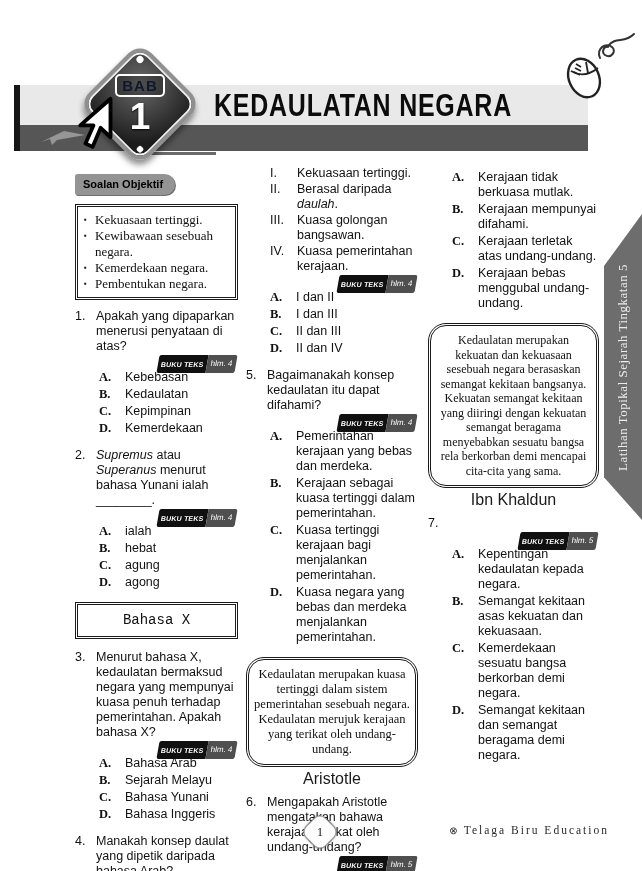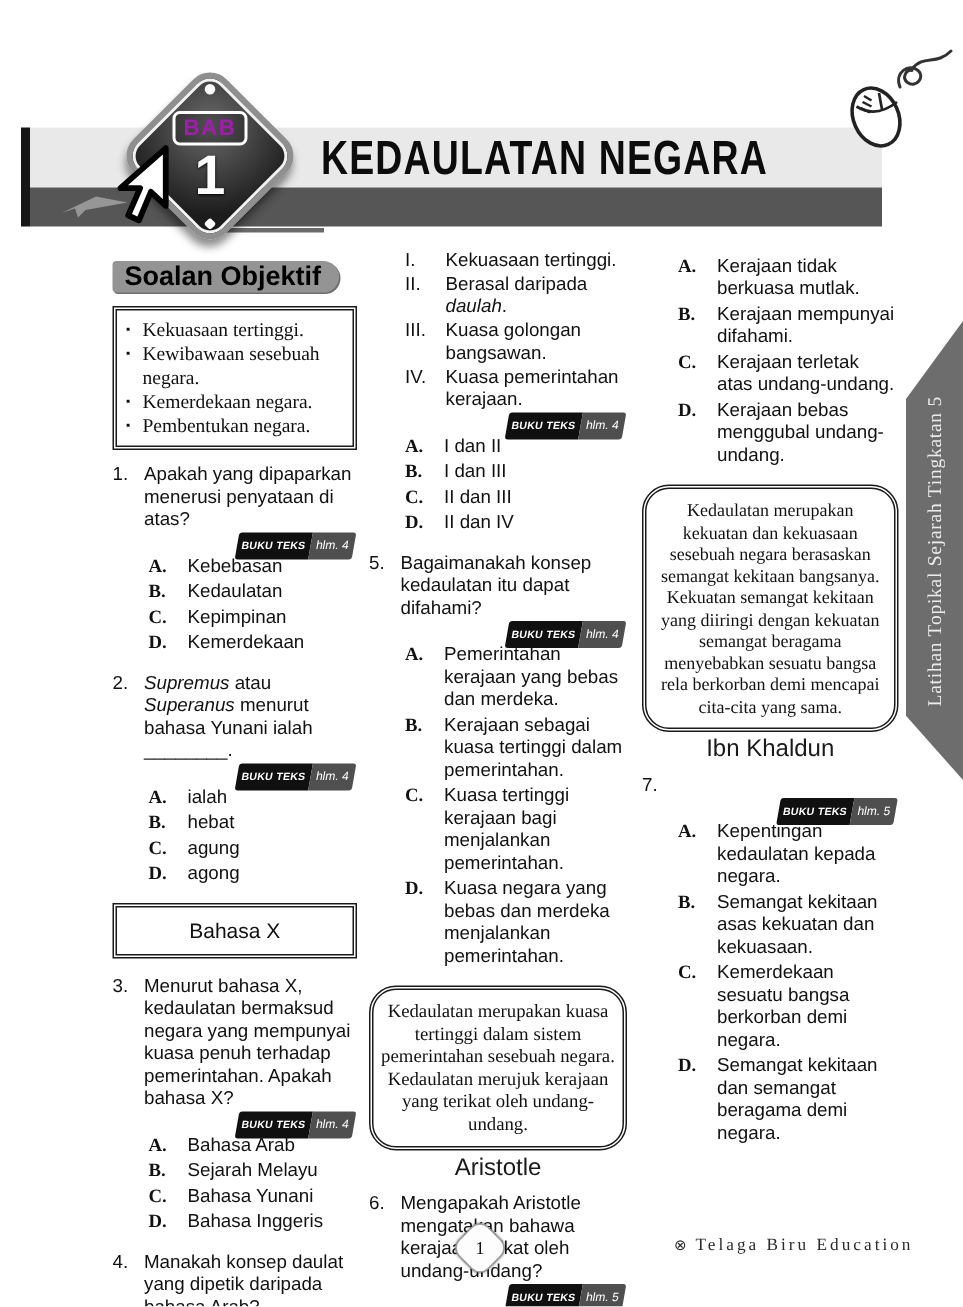--- a/index.html
+++ b/index.html
@@ -13,21 +13,21 @@
   .badge-underline{position:absolute;left:150px;top:152px;width:66px;height:3px;background:#6a6a6a;z-index:1;}
 
   .chapter-badge{position:absolute;left:88px;top:52px;width:104px;height:104px;z-index:5;}
   .diamond{position:absolute;inset:8px;transform:rotate(45deg);
            background:radial-gradient(circle at 32% 32%, #6a6a6a, #1c1c1c 78%);
            border-radius:16px;border:4px solid #8f8f8f;
            box-shadow:inset 0 0 0 2px #f2f2f2, 3px 4px 6px rgba(0,0,0,.45);}
   .diamond::before{content:"";position:absolute;top:5px;left:5px;width:7px;height:7px;border-radius:50%;background:#fff;}
   .diamond::after{content:"";position:absolute;bottom:5px;right:5px;width:6px;height:6px;border-radius:2px;background:#fff;}
   .badge-inner{position:absolute;inset:0;display:flex;flex-direction:column;align-items:center;justify-content:center;gap:1px;z-index:2;}
-  .bab-label{color:#a21caf;border:2px solid #fff;border-radius:5px;padding:0 5px;font-weight:bold;
+  .bab-label{color:#0f172a;border:2px solid #fff;border-radius:5px;padding:0 5px;font-weight:bold;
              font-size:15px;letter-spacing:1px;background:rgba(0,0,0,.25);line-height:19px;}
   .chapter-num{color:#fff;font-size:37px;font-weight:bold;line-height:1;text-shadow:0 1px 2px #000;}
 
   .cursor-icon{position:absolute;left:50px;top:96px;width:66px;height:66px;z-index:6;}
   .page-title{position:absolute;left:214px;top:86px;font-weight:bold;font-size:32px;line-height:38px;
               transform:scaleX(.78);transform-origin:left center;letter-spacing:1px;white-space:nowrap;color:#0c0c0c;}
   .plane-icon{position:absolute;left:40px;top:128px;width:46px;height:19px;}
   .mouse-icon{position:absolute;left:548px;top:20px;width:92px;height:92px;}
 
   
@@ -37,21 +37,21 @@
   .side-tab-label{writing-mode:vertical-rl;transform:rotate(180deg);
                   font-family:"Liberation Serif",serif;font-size:13px;color:#ebebeb;letter-spacing:.5px;white-space:nowrap;}
 
   
   .columns{position:absolute;left:75px;top:166px;width:524px;display:flex;z-index:2;}
   .col{font-size:12.5px;line-height:15px;}
   .col-left{width:163px;margin-right:8px;margin-top:8px;}
   .col-mid{width:172px;margin-right:10px;}
   .col-right{width:171px;margin-top:2px;}
 
-  .section-header{display:inline-block;background:#949494;color:#000;font-weight:bold;font-size:18px;
+  .section-header{display:inline-block;background:#949494;color:#000;font-weight:bold;font-size:11px;
                   padding:3px 12px 3px 8px;border-radius:3px 12px 12px 3px;box-shadow:1px 1px 0 #6f6f6f;margin-bottom:9px;}
 
   .dbox{border:3px double #1a1a1a;}
   .stim-box{padding:5px 6px;font-family:"Liberation Serif",serif;font-size:13px;line-height:16px;margin-bottom:9px;}
   .stim-item{display:flex;}
   .stim-bullet{width:11px;flex:none;font-size:8px;line-height:16px;}
   .stim-text{flex:1;}
 
   .q{display:flex;margin-bottom:1px;}
   .q-num{width:21px;flex:none;}
@@ -71,21 +71,21 @@
   .roman-wrap{margin-left:24px;}
   .roman{display:flex;margin-bottom:1px;}
   .roman-num{width:27px;flex:none;}
   .roman-text{flex:1;}
 
   .quote-box{padding:7px 5px;font-family:"Liberation Serif",serif;text-align:center;border-radius:18px;}
   .quote-aristotle{font-size:12.5px;line-height:15px;margin-top:4px;}
   .quote-ibn{font-size:12px;line-height:14.5px;margin-top:2px;}
   .caption{text-align:center;font-size:16px;margin:4px 0 9px;color:#1a1a1a;}
 
-  .bahasa-box{text-align:center;font-family:Liberation Sans, sans-serif;font-size:14px;padding:8px 4px;margin:4px 0 11px;}
+  .bahasa-box{text-align:center;font-family:Liberation Mono, monospace;font-size:14px;padding:8px 4px;margin:4px 0 11px;}
 
   
   .page-badge{position:absolute;left:303px;top:815px;width:34px;height:34px;z-index:2;}
   .page-badge-corners{position:absolute;inset:3px;border-radius:50%;background:#121212;}
   .page-badge-diamond{position:absolute;inset:3px;background:#fdfdfd;border:1px solid #9a9a9a;border-radius:8px;
                       transform:rotate(45deg);box-shadow:0 0 2px rgba(0,0,0,.55);}
   .page-badge-num{position:absolute;inset:0;display:flex;align-items:center;justify-content:center;
                   font-family:"Liberation Serif",serif;font-size:12px;color:#111;}
   .publisher{position:absolute;right:33px;top:824px;display:flex;align-items:center;gap:6px;
              font-family:"Liberation Serif",serif;font-size:11.5px;letter-spacing:2px;color:#2a2a2a;}

